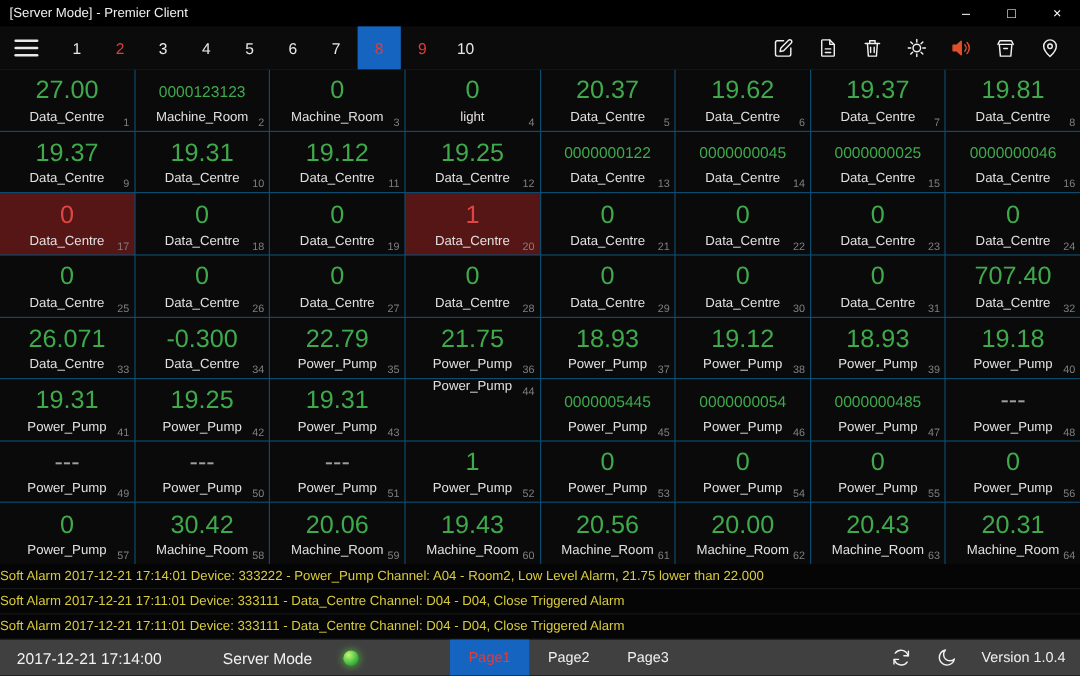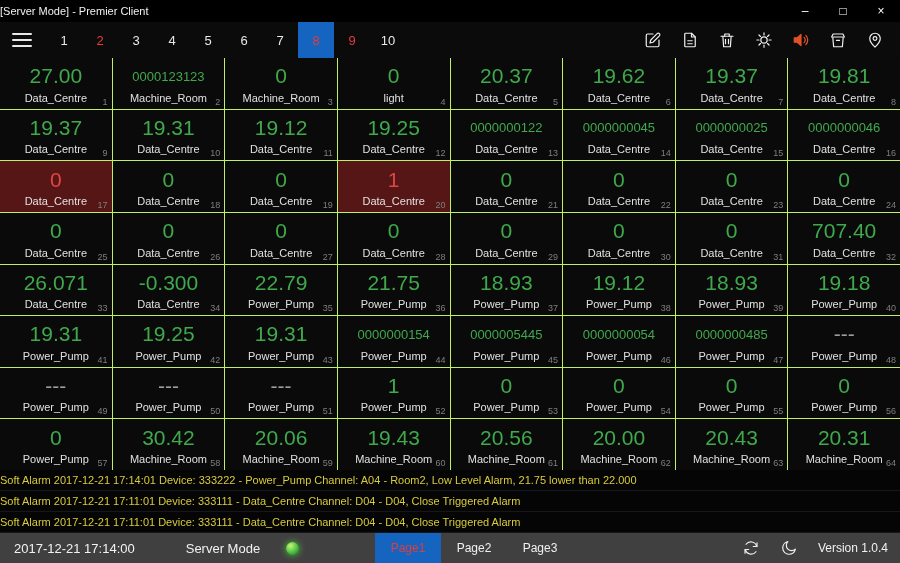--- a/index.html
+++ b/index.html
@@ -5,41 +5,41 @@
   * { box-sizing: border-box; }
   html,body { margin:0; padding:0; }
   body {
     width:900px; height:563px; overflow:hidden;
     background:#000; color:#fff;
     font-family:"Liberation Sans","DejaVu Sans",sans-serif;
   }
 
   
   .titlebar { height:22px; display:flex; align-items:center; background:#000; }
-  .titlebar .title { font-size:11px; color:#f0f0f0; }
+  .titlebar .title { padding-left:8px; font-size:11px; color:#f0f0f0; }
   .win-controls { margin-left:auto; display:flex; height:100%; }
   .win-btn { width:38px; display:flex; align-items:center; justify-content:center;
              font-size:12px; color:#fff; cursor:default; }
 
   
   .toolbar { height:36px; display:flex; align-items:center; background:#0b0b0b; }
   .hamburger { width:20px; margin-left:12px; }
   .hamburger span { display:block; height:2px; background:#e8e8e8; margin:4px 0; border-radius:1px; }
   .pages { display:flex; margin-left:14px; height:36px; }
   .page-num { width:36px; height:36px; display:flex; align-items:center; justify-content:center;
               font-size:13px; color:#e8e8e8; }
   .page-num.alert  { color:#e23c3c; }
   .page-num.active { background:#1565c0; color:#e23c3c; }
   .tool-icons { margin-left:auto; display:flex; align-items:center; gap:19px; margin-right:16px; }
   .ticon { width:18px; height:18px; display:block; color:#f0f0f0; }
   .ticon.speaker { color:#e0512b; }
 
   
   .grid { height:412px; display:grid; grid-template-columns:repeat(8,1fr);
-          grid-template-rows:repeat(8,1fr); gap:1px; background:#bef264; }
+          grid-template-rows:repeat(8,1fr); gap:1px; background:#0c4a6e; }
   .cell { background:#0a0a0a; position:relative; display:flex; flex-direction:column; }
   .cell.alarm { background:#571616; }
   .cell .value { flex:1; display:flex; align-items:center; justify-content:center;
                  font-size:21px; color:#3fa94c; padding-top:3px; }
   .cell .value.small { font-size:13px; }
   .cell.alarm .value { color:#e04545; }
   .cell.nodata .value { color:#9e9e9e; }
   .cell .bottom { height:17px; position:relative; text-align:center; }
   .cell .label { font-size:11px; color:#e0e0e0; line-height:13px; }
   .cell .idx { position:absolute; right:4px; bottom:2px; font-size:9px; color:#7f7f7f; }
@@ -429,21 +429,20 @@
       </div>
     </div>
     <div class="cell">
       <div class="value">19.31</div>
       <div class="bottom">
         <div class="label">Power_Pump</div>
         <div class="idx">43</div>
       </div>
     </div>
     <div class="cell">
-      <div class="value small">0000000154</div>
       <div class="bottom">
         <div class="label">Power_Pump</div>
         <div class="idx">44</div>
       </div>
     </div>
     <div class="cell">
       <div class="value small">0000005445</div>
       <div class="bottom">
         <div class="label">Power_Pump</div>
         <div class="idx">45</div>

